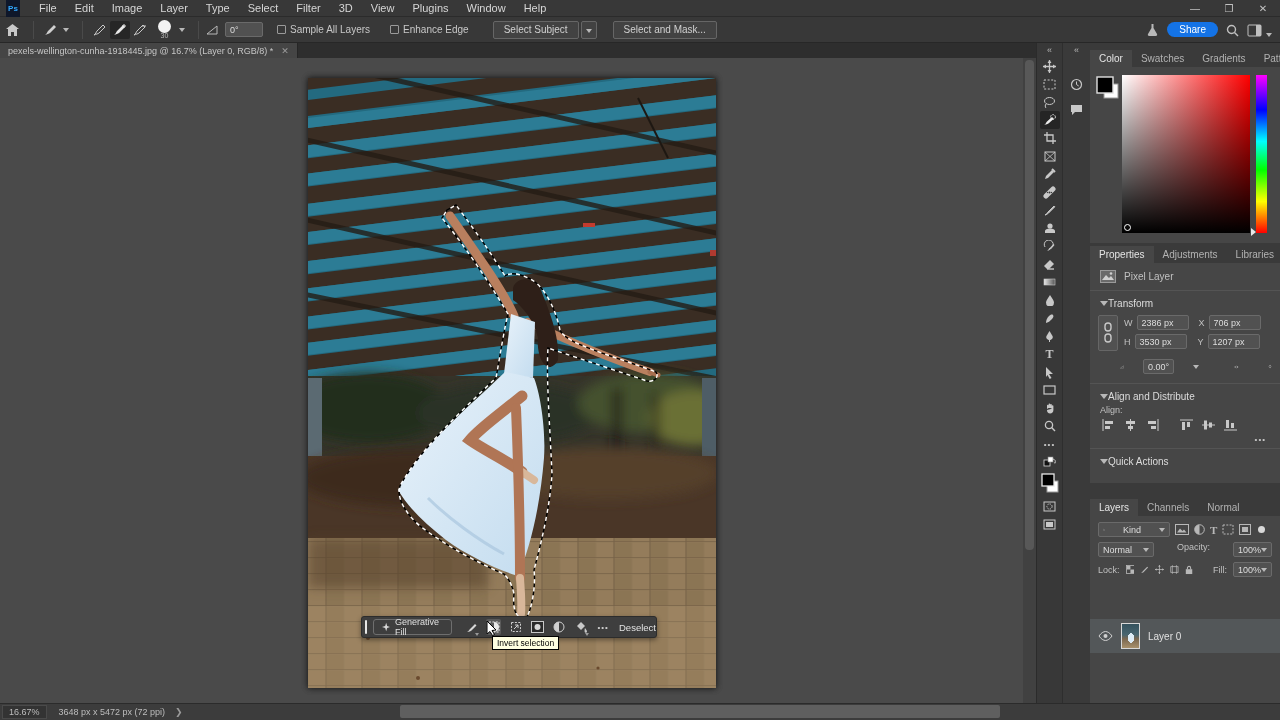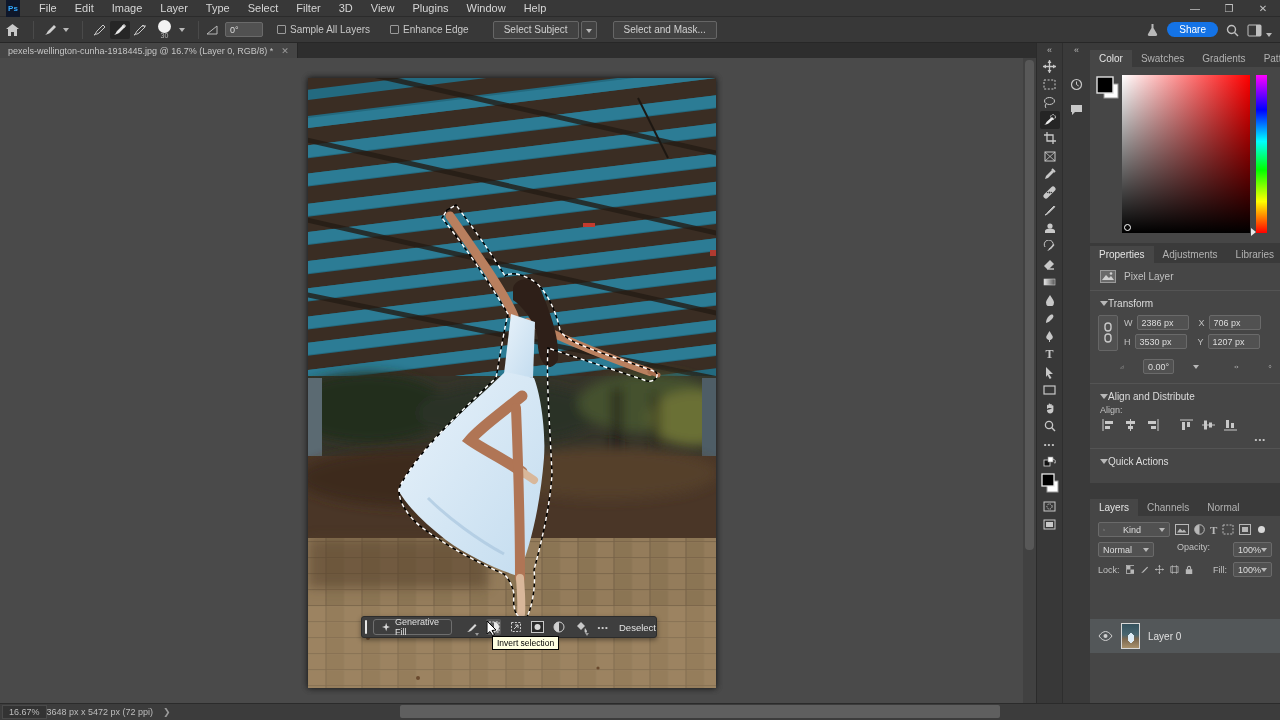--- a/index.html
+++ b/index.html
@@ -750,16 +750,16 @@
           <circle cx="7.5" cy="5" r="2" fill="#cfcfcf"></circle>
       </svg>
       <div class="thumb"></div>
       <span style="font-size:10px;color:#e0e0e0">Layer 0</span>
     </div>
   </div>
 </div>
 
 <div class="statusbar">
   <div style="background:#333;border:1px solid #4a4a4a;padding:1px 6px;margin-left:2px">16.67%</div>
-  <div style="margin-left:0">3648 px x 5472 px (72 ppi)</div>
+  <div style="margin-left:12px">3648 px x 5472 px (72 ppi)</div>
   <div style="margin-left:10px;color:#9a9a9a">❯</div>
 </div>
 <div class="hscroll"></div>
 
 </body></html>

